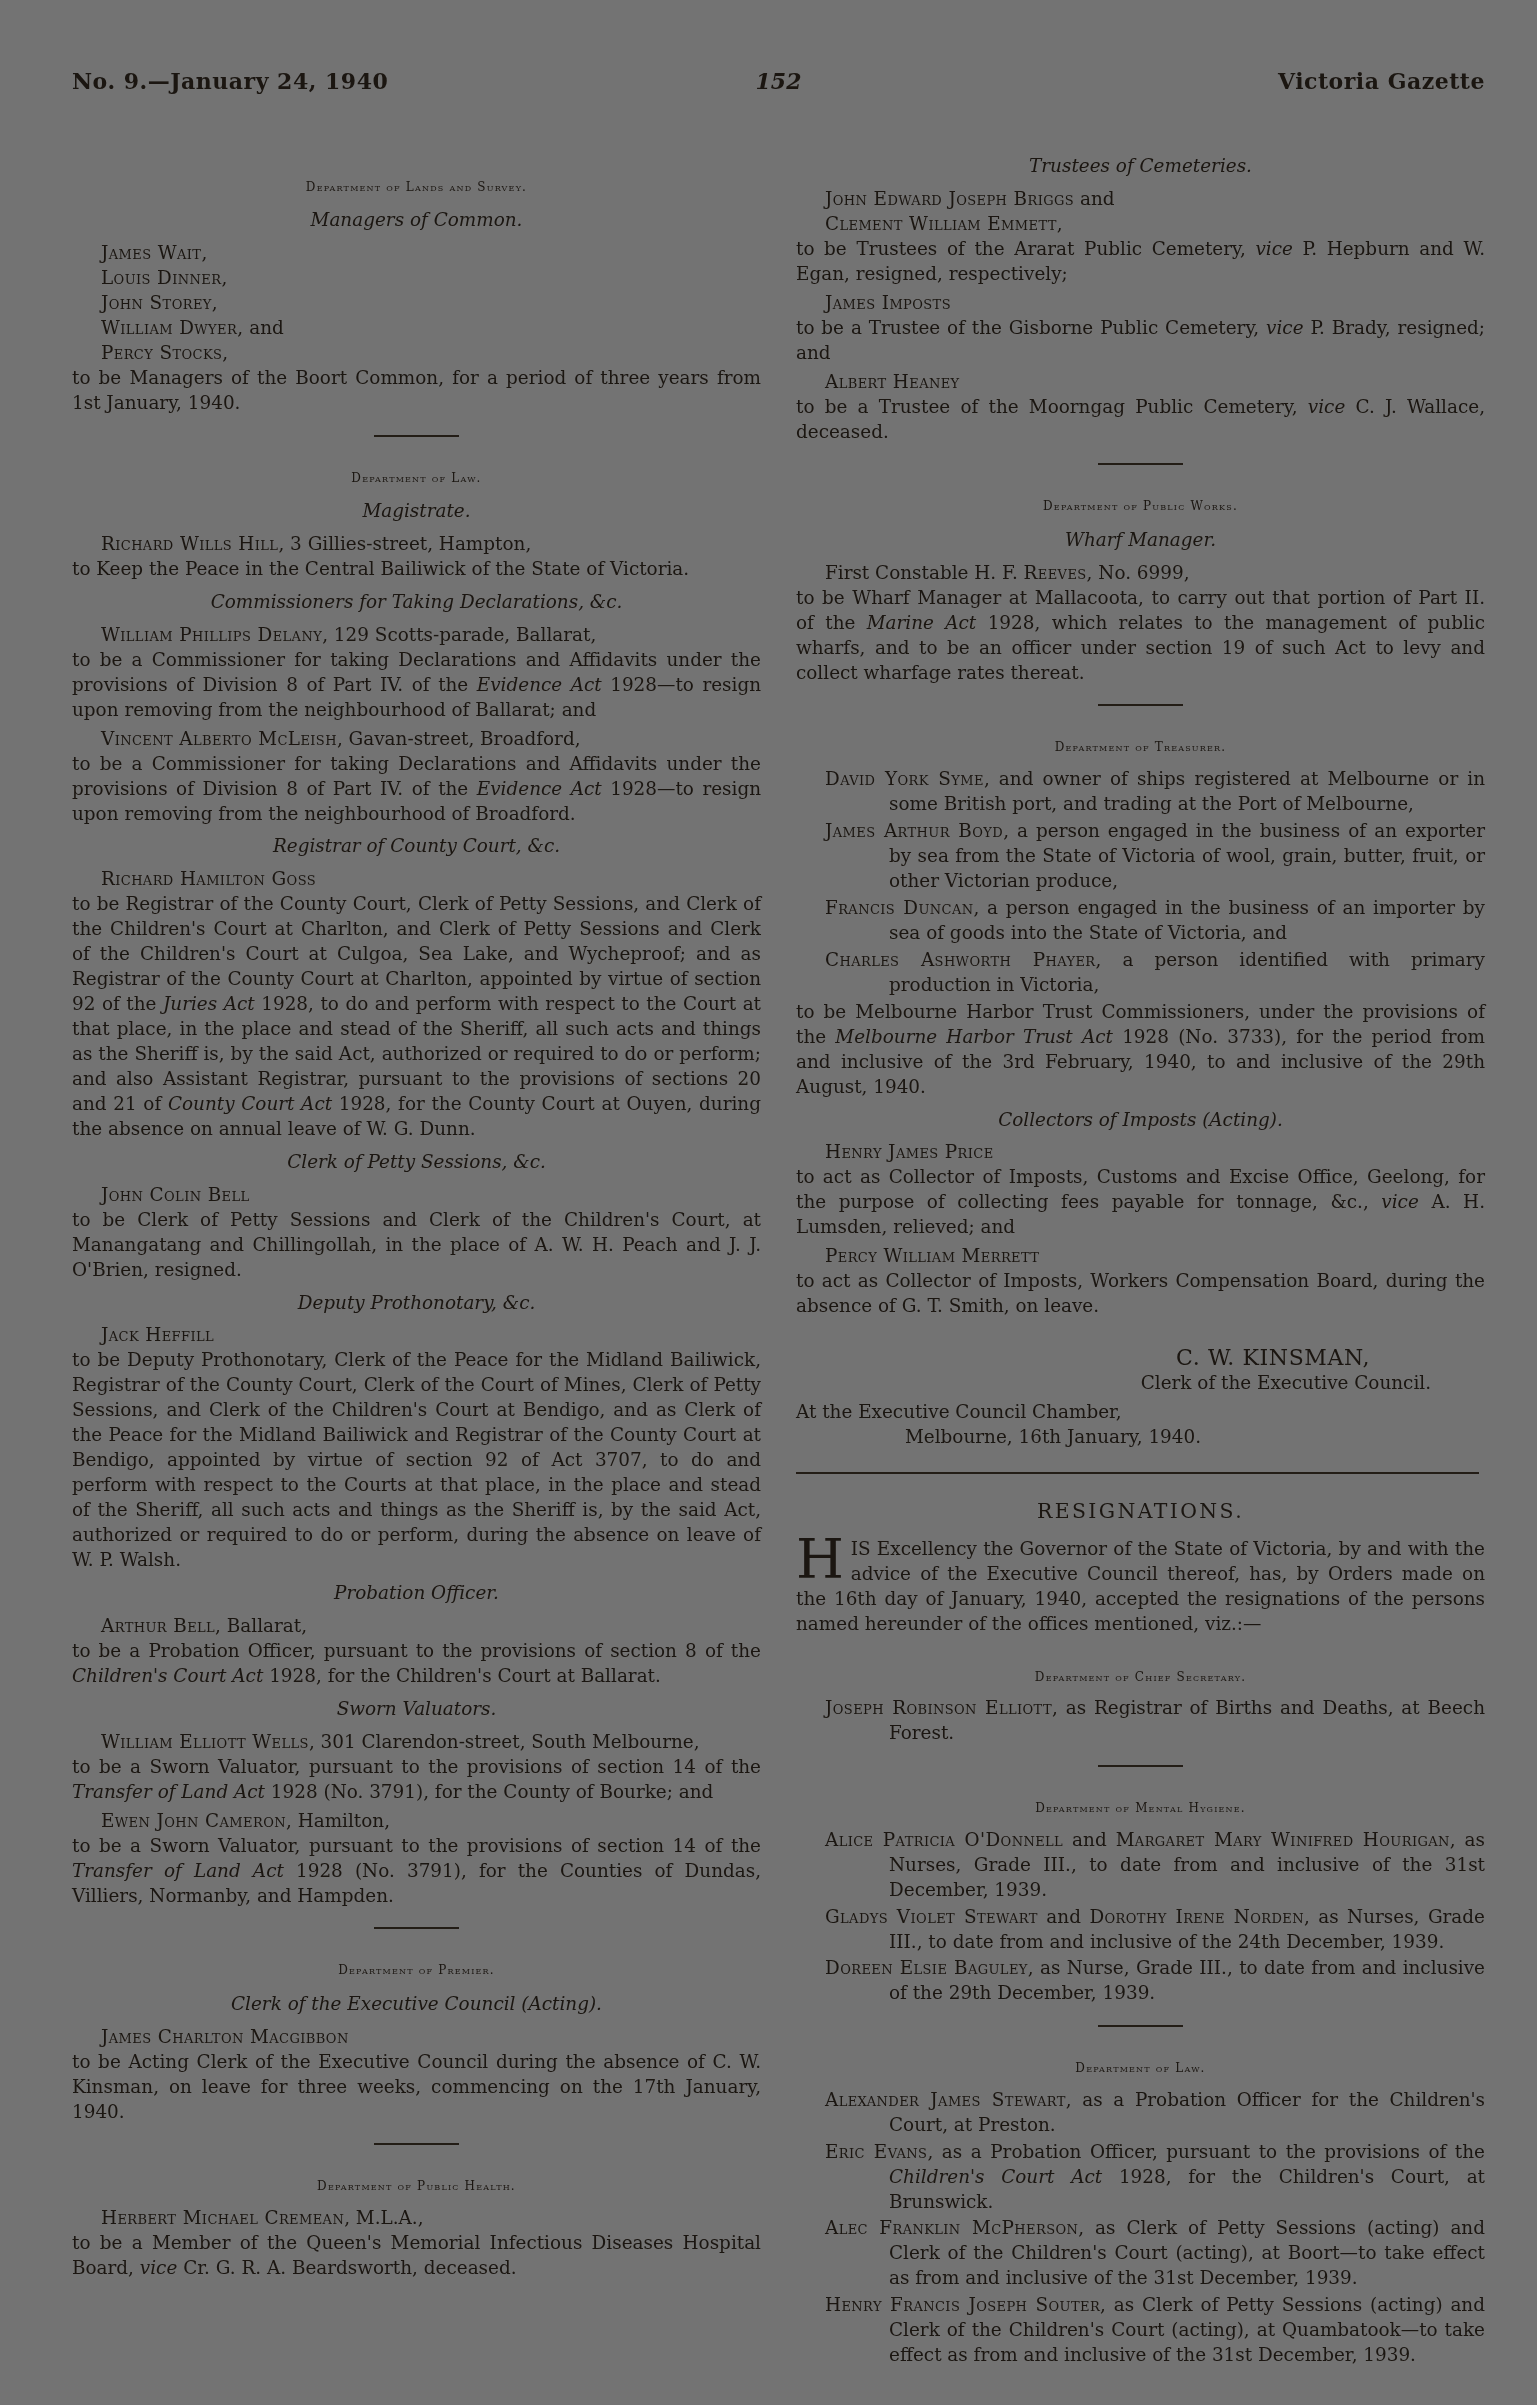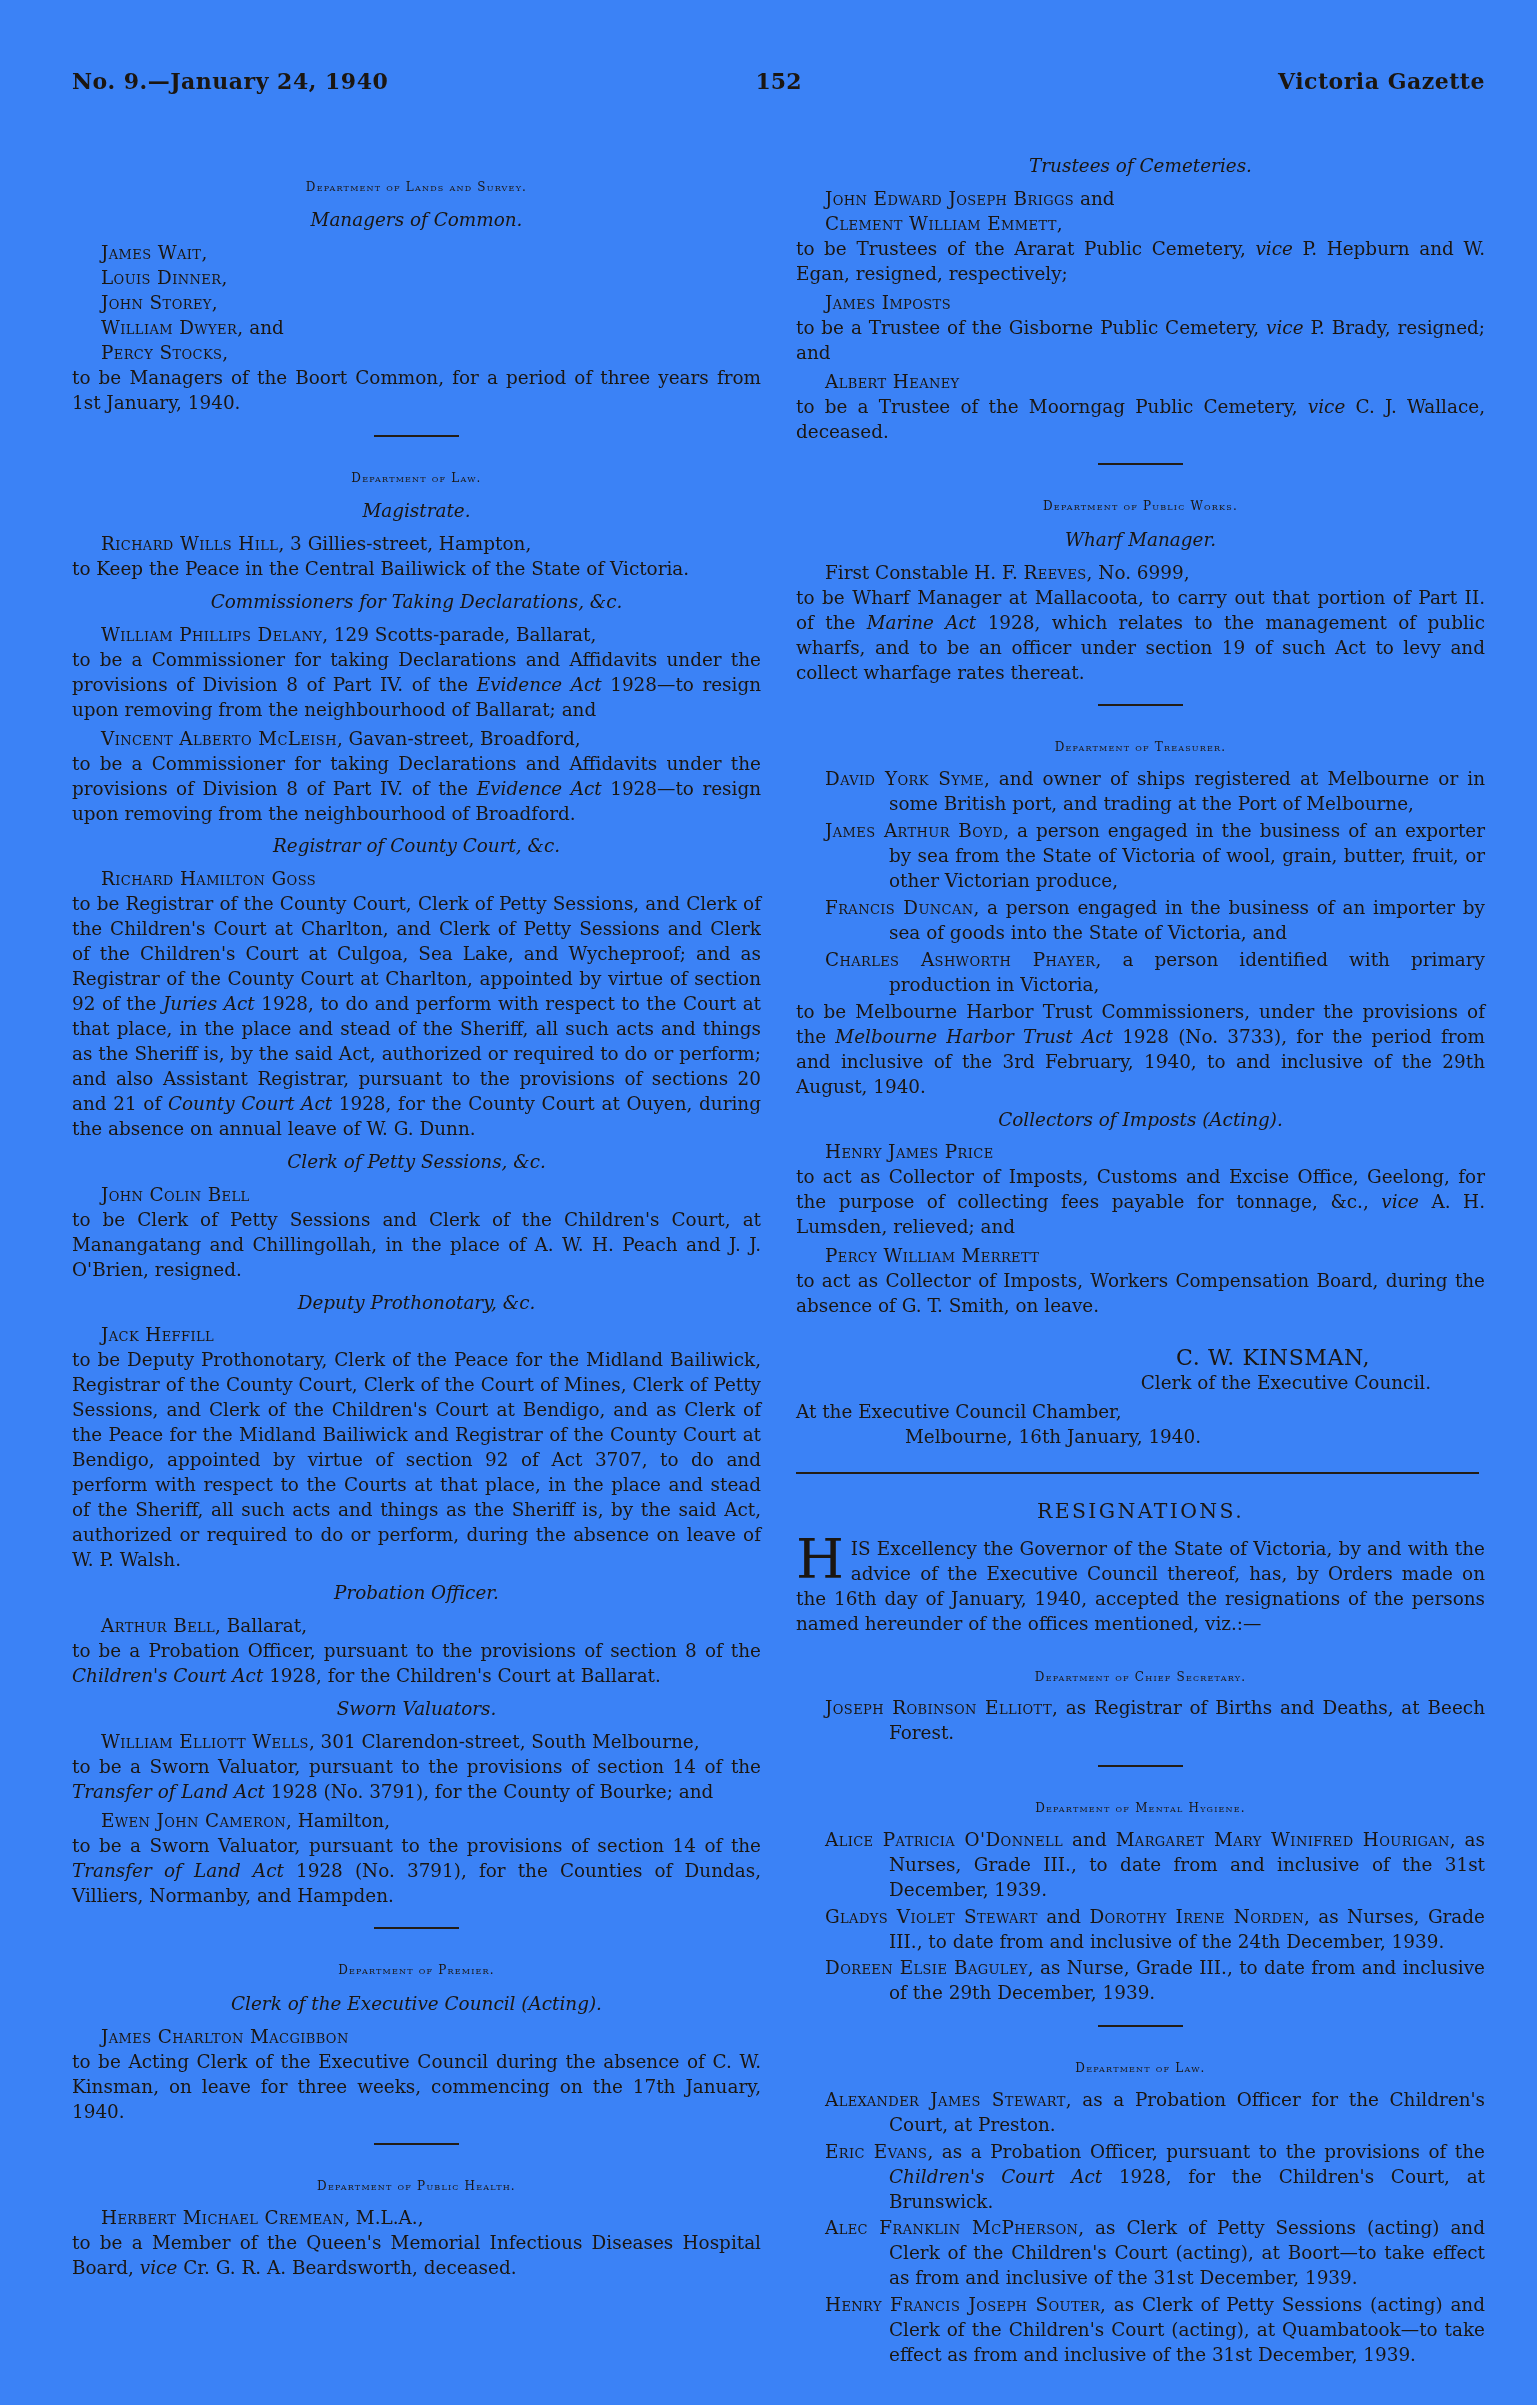--- a/index.html
+++ b/index.html
@@ -3,34 +3,34 @@
 <meta charset="utf-8">
 <style>
   html,body{margin:0;padding:0;background:#e8e6e0;}
   .page{
     position:relative;
     width:1537px;
     height:2406px;
     box-sizing:border-box;
     margin:0 auto;
     padding:54px 52px 39px 72px;
-    background:#3b82f6;
+    background:#737373;
     color:#1b1611;
     font-family:"DejaVu Serif","Liberation Serif",serif;
     overflow:hidden;
   }
   .masthead{
     display:flex;
     align-items:baseline;
     margin:13.6px 0 52px 0;
     font-size:22px;
     font-weight:bold;
   }
   .masthead .mh-left{flex:1 1 0;text-align:left;letter-spacing:0.5px;}
-  .masthead .mh-center{flex:0 0 auto;text-align:center;}
+  .masthead .mh-center{flex:0 0 auto;text-align:center;font-style:italic;}
   .masthead .mh-right{flex:1 1 0;text-align:right;letter-spacing:0.5px;}
   .cols{display:flex;gap:35px;}
   .col{flex:1 1 0;min-width:0;font-size:18.4px;line-height:25px;}
   .dept{
     text-align:center;
     font-variant:small-caps;
     letter-spacing:1.2px;
     font-size:12px;
     margin:29px 0 5.8px;
   }

